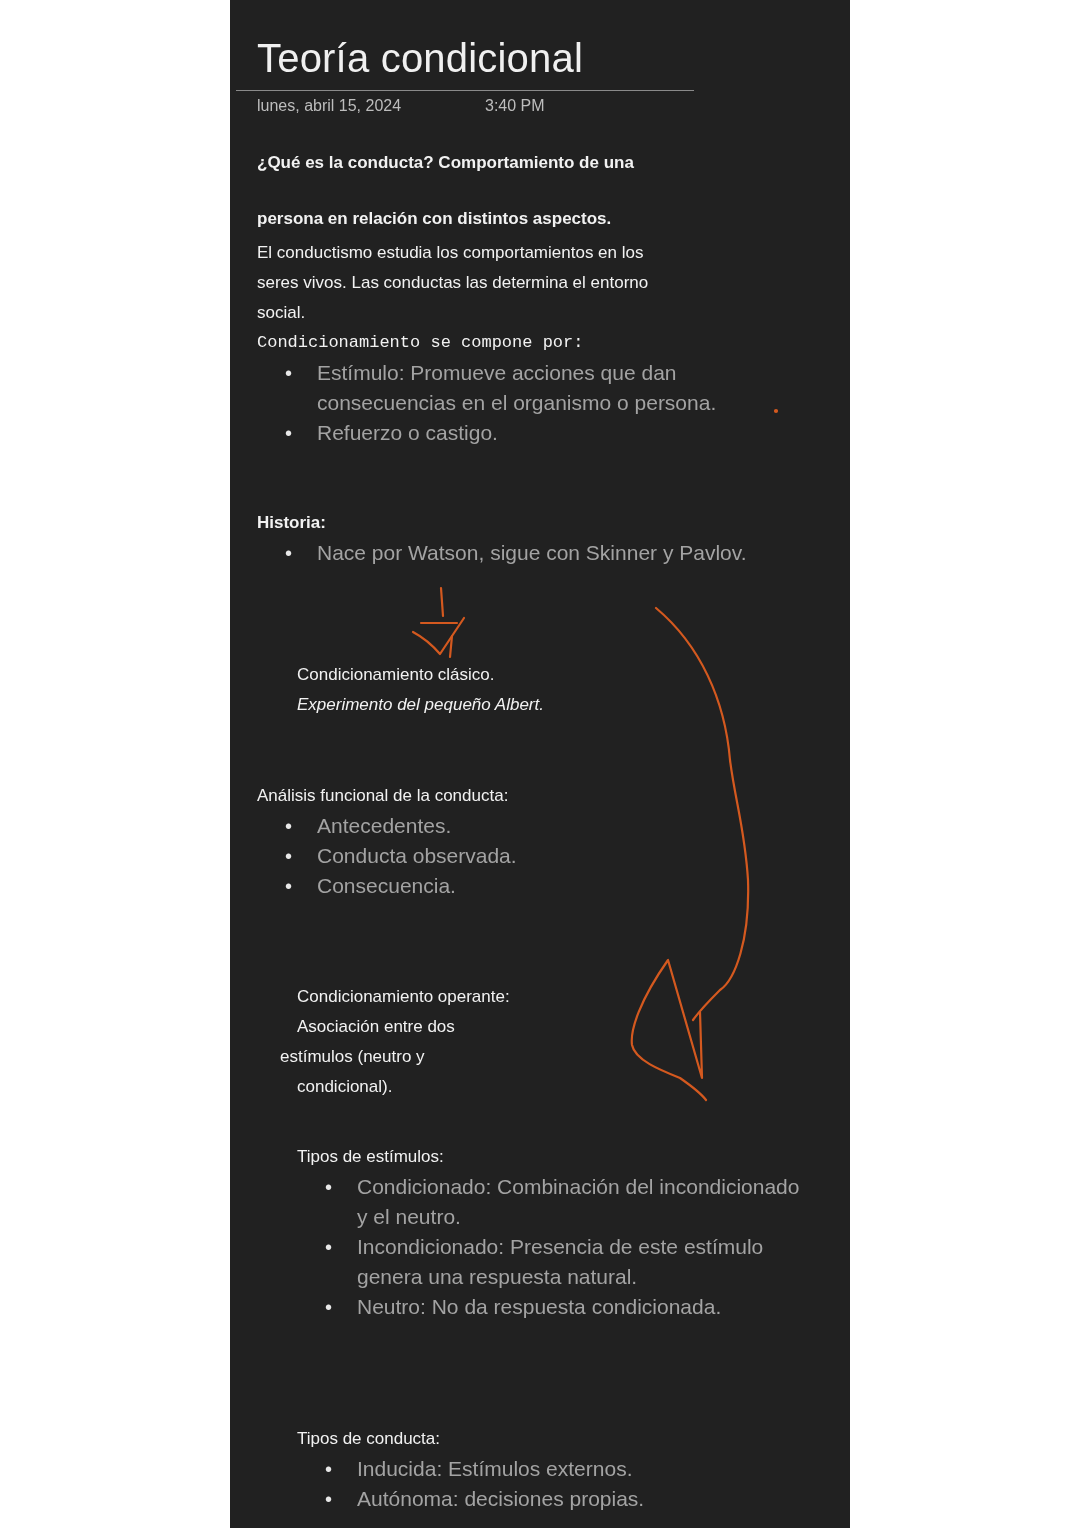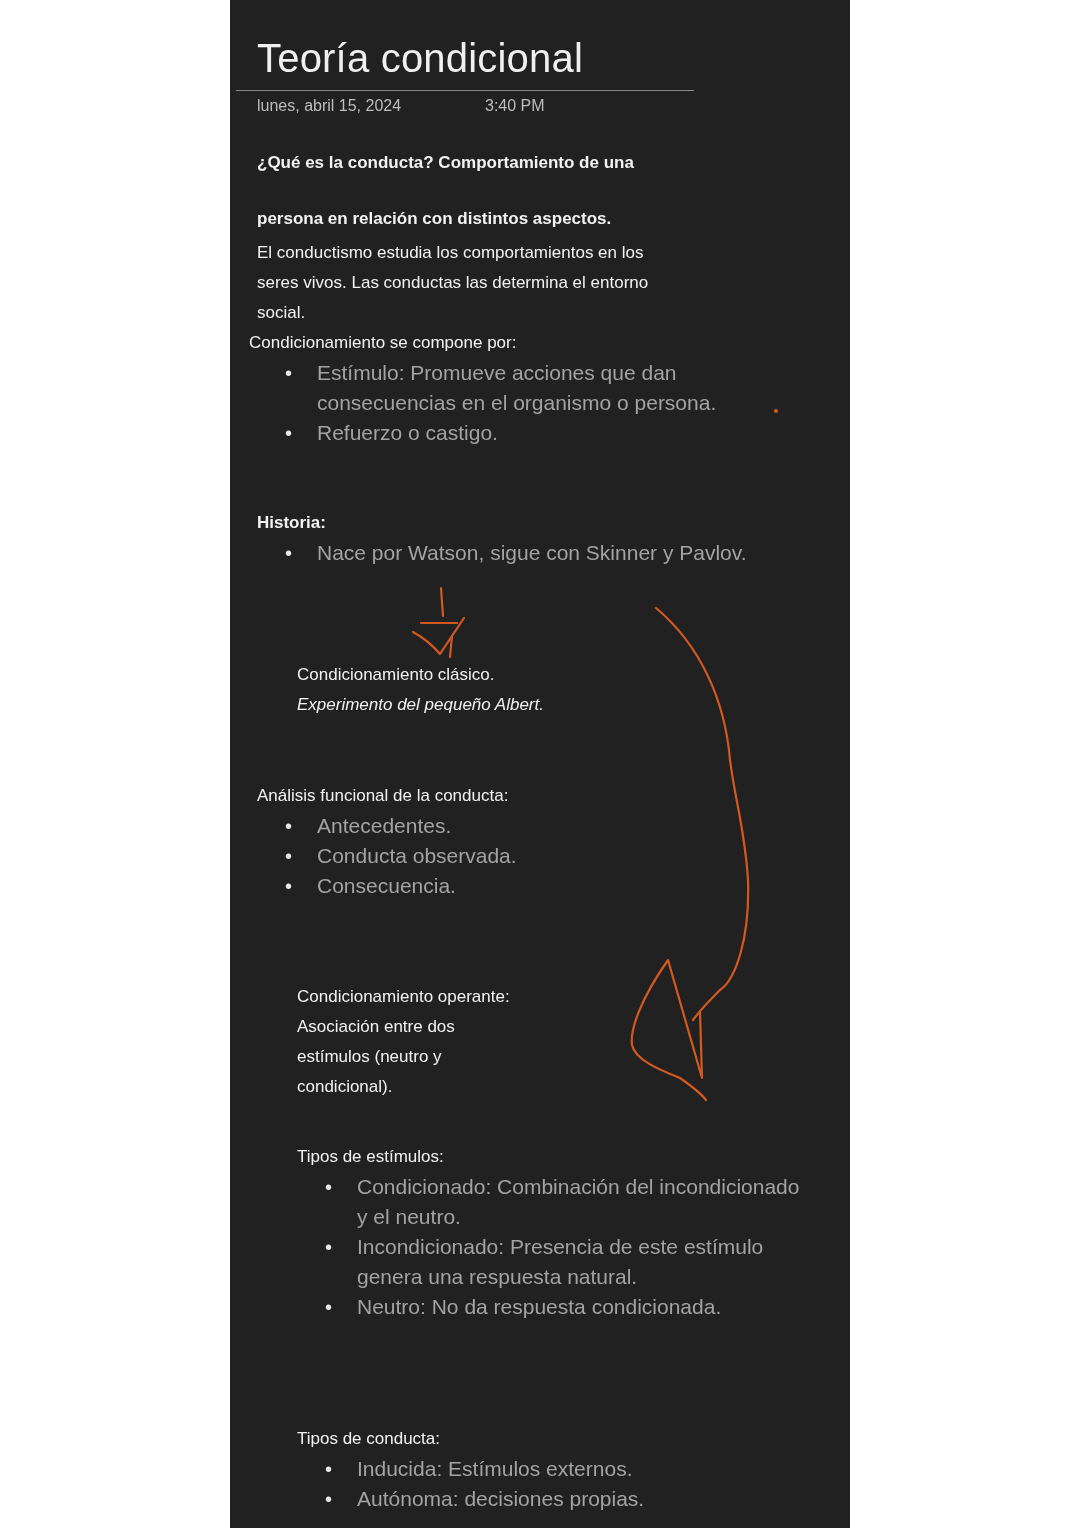--- a/index.html
+++ b/index.html
@@ -24,21 +24,21 @@
   <div class="title-rule"></div>
   <div class="meta" style="left:27px;">lunes, abril 15, 2024</div>
   <div class="meta" style="left:255px;">3:40 PM</div>
 
   <div class="txt bold" style="left:27px;top:148px;">¿Qué es la conducta? Comportamiento de una</div>
   <div class="txt bold" style="left:27px;top:162px;margin-top:42px;">persona en relación con distintos aspectos.</div>
 
   <div class="txt" style="left:27px;top:238px;">El conductismo estudia los comportamientos en los</div>
   <div class="txt" style="left:27px;top:268px;">seres vivos. Las conductas las determina el entorno</div>
   <div class="txt" style="left:27px;top:298px;">social.</div>
-  <div class="txt" style="left:19px;top:328px;">Condicionamiento se compone por:</div>
+  <div class="txt" style="left:27px;top:328px;font-family:Liberation Mono, monospace;">Condicionamiento se compone por:</div>
 
   <ul class="bl" style="left:27px;top:358px;">
     <li><span>Estímulo: Promueve acciones que dan</span><br><span>consecuencias en el organismo o persona.</span></li>
     <li><span>Refuerzo o castigo.</span></li>
   </ul>
 
   <div class="txt bold" style="left:27px;top:508px;">Historia:</div>
   <ul class="bl" style="left:27px;top:538px;">
     <li><span>Nace por Watson, sigue con Skinner y Pavlov.</span></li>
   </ul>
@@ -48,21 +48,21 @@
 
   <div class="txt" style="left:27px;top:781px;">Análisis funcional de la conducta:</div>
   <ul class="bl" style="left:27px;top:811px;">
     <li><span>Antecedentes.</span></li>
     <li><span>Conducta observada.</span></li>
     <li><span>Consecuencia.</span></li>
   </ul>
 
   <div class="txt" style="left:67px;top:982px;">Condicionamiento operante:</div>
   <div class="txt" style="left:67px;top:1012px;">Asociación entre dos</div>
-  <div class="txt" style="left:67px;top:1042px;">estímulos (neutro y</div>
+  <div class="txt" style="left:50px;top:1042px;">estímulos (neutro y</div>
   <div class="txt" style="left:67px;top:1072px;">condicional).</div>
 
   <div class="txt" style="left:67px;top:1142px;">Tipos de estímulos:</div>
   <ul class="bl" style="left:67px;top:1172px;">
     <li><span>Condicionado: Combinación del incondicionado</span><br><span>y el neutro.</span></li>
     <li><span>Incondicionado: Presencia de este estímulo</span><br><span>genera una respuesta natural.</span></li>
     <li><span>Neutro: No da respuesta condicionada.</span></li>
   </ul>
 
   <div class="txt" style="left:67px;top:1424px;">Tipos de conducta:</div>

